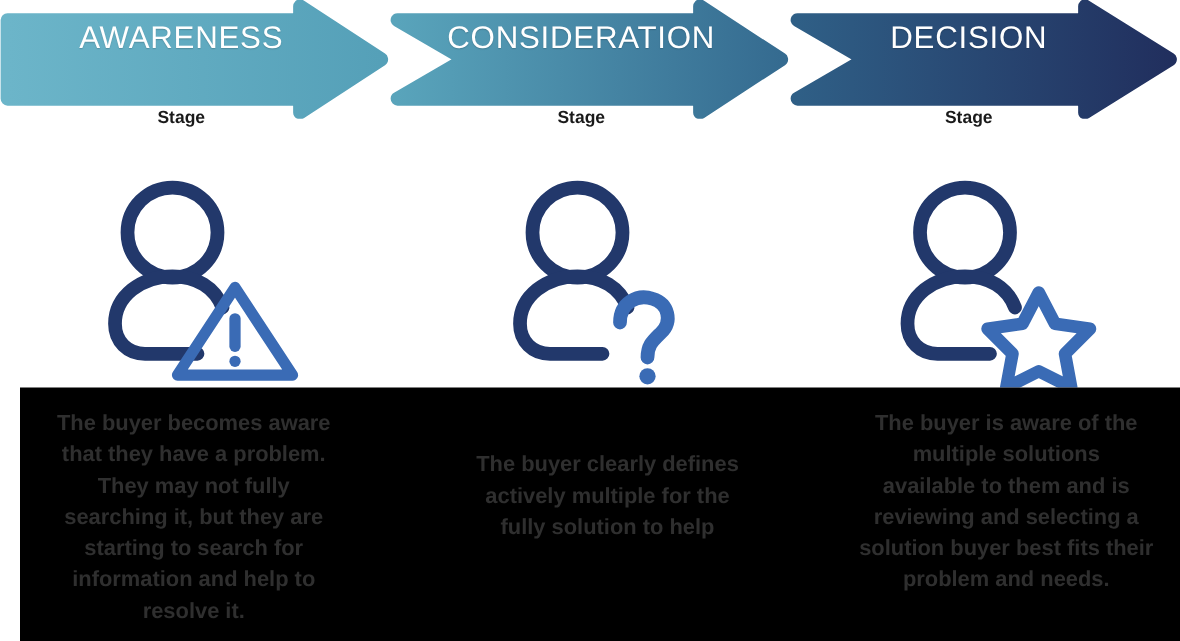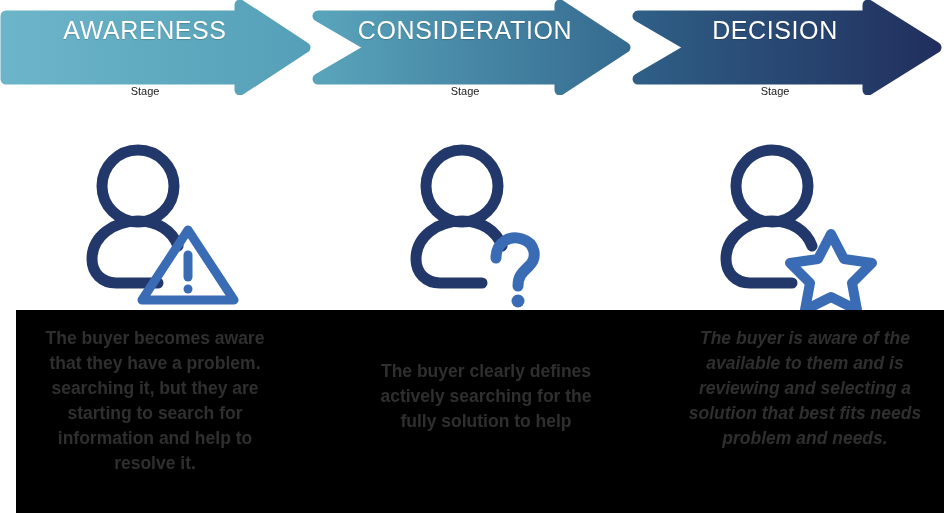--- a/index.html
+++ b/index.html
@@ -43,22 +43,22 @@
     pointer-events: none;
     text-shadow: 0 1px 1px rgba(0,0,0,0.18);
   }
   #stage-title-0 { left: 10px;  width: 270px; }
   #stage-title-1 { left: 325px; width: 280px; }
   #stage-title-2 { left: 650px; width: 250px; }
 
   .stage-caption {
     position: absolute;
     top: 85px;
-    font-size: 11px;
-    font-weight: normal;
+    font-size: 14px;
+    font-weight: bold;
     color: #1a1a1a;
     text-align: center;
     white-space: nowrap;
   }
   #stage-caption-0 { left: 75px;  width: 140px; }
   #stage-caption-1 { left: 395px; width: 140px; }
   #stage-caption-2 { left: 705px; width: 140px; }
 
   
   .persona {
@@ -84,21 +84,21 @@
     position: absolute;
     top: 16px;
     text-align: center;
     font-size: 17.5px;
     line-height: 25px;
     font-weight: bold;
     color: #2f2f2f;
   }
   #description-block-0 { left: 8px;   width: 262px; }
   #description-block-1 { left: 345px; width: 250px; margin-top: 33px; }
-  #description-block-2 { left: 655px; width: 268px; font-style: italic; }
+  #description-block-2 { left: 655px; width: 268px; }
   .description-line { display: block; white-space: nowrap; }
 </style>
 </head>
 <body>
 
 <div id="canvas">
 
   <div id="arrow-band">
     <svg width="944" height="95" viewBox="0 0 944 95" xmlns="http://www.w3.org/2000/svg">
       <defs>
@@ -163,35 +163,37 @@
       <path d="M 106 104 C 100 88 85 79 66 79 C 41 79 20 95 20 117 C 20 131 30 141 44 141 L 86 141" fill="none" stroke="#22386b" stroke-width="11" stroke-linecap="round" stroke-linejoin="round"></path>
       <path d="M 125 92 L 138 117 L 166 121 L 146 141 L 151 168 L 125 155 L 99 168 L 104 141 L 84 121 L 112 117 Z" fill="none" stroke="#3a6bb5" stroke-width="10" stroke-linejoin="round"></path>
     </svg>
   </div>
 
   <div id="description-band">
 
     <div class="description-block" id="description-block-0">
       <span class="description-line">The buyer becomes aware</span>
       <span class="description-line">that they have a problem.</span>
+      <span class="description-line">They may not fully</span>
       <span class="description-line">searching it, but they are</span>
       <span class="description-line">starting to search for</span>
       <span class="description-line">information and help to</span>
       <span class="description-line">resolve it.</span>
     </div>
 
     <div class="description-block" id="description-block-1">
       <span class="description-line">The buyer clearly defines</span>
-      <span class="description-line">actively searching for the</span>
+      <span class="description-line">actively multiple for the</span>
       <span class="description-line">fully solution to help</span>
     </div>
 
     <div class="description-block" id="description-block-2">
       <span class="description-line">The buyer is aware of the</span>
+      <span class="description-line">multiple solutions</span>
       <span class="description-line">available to them and is</span>
       <span class="description-line">reviewing and selecting a</span>
-      <span class="description-line">solution that best fits needs</span>
+      <span class="description-line">solution buyer best fits their</span>
       <span class="description-line">problem and needs.</span>
     </div>
 
   </div>
 
 </div>
 
 </body></html>

